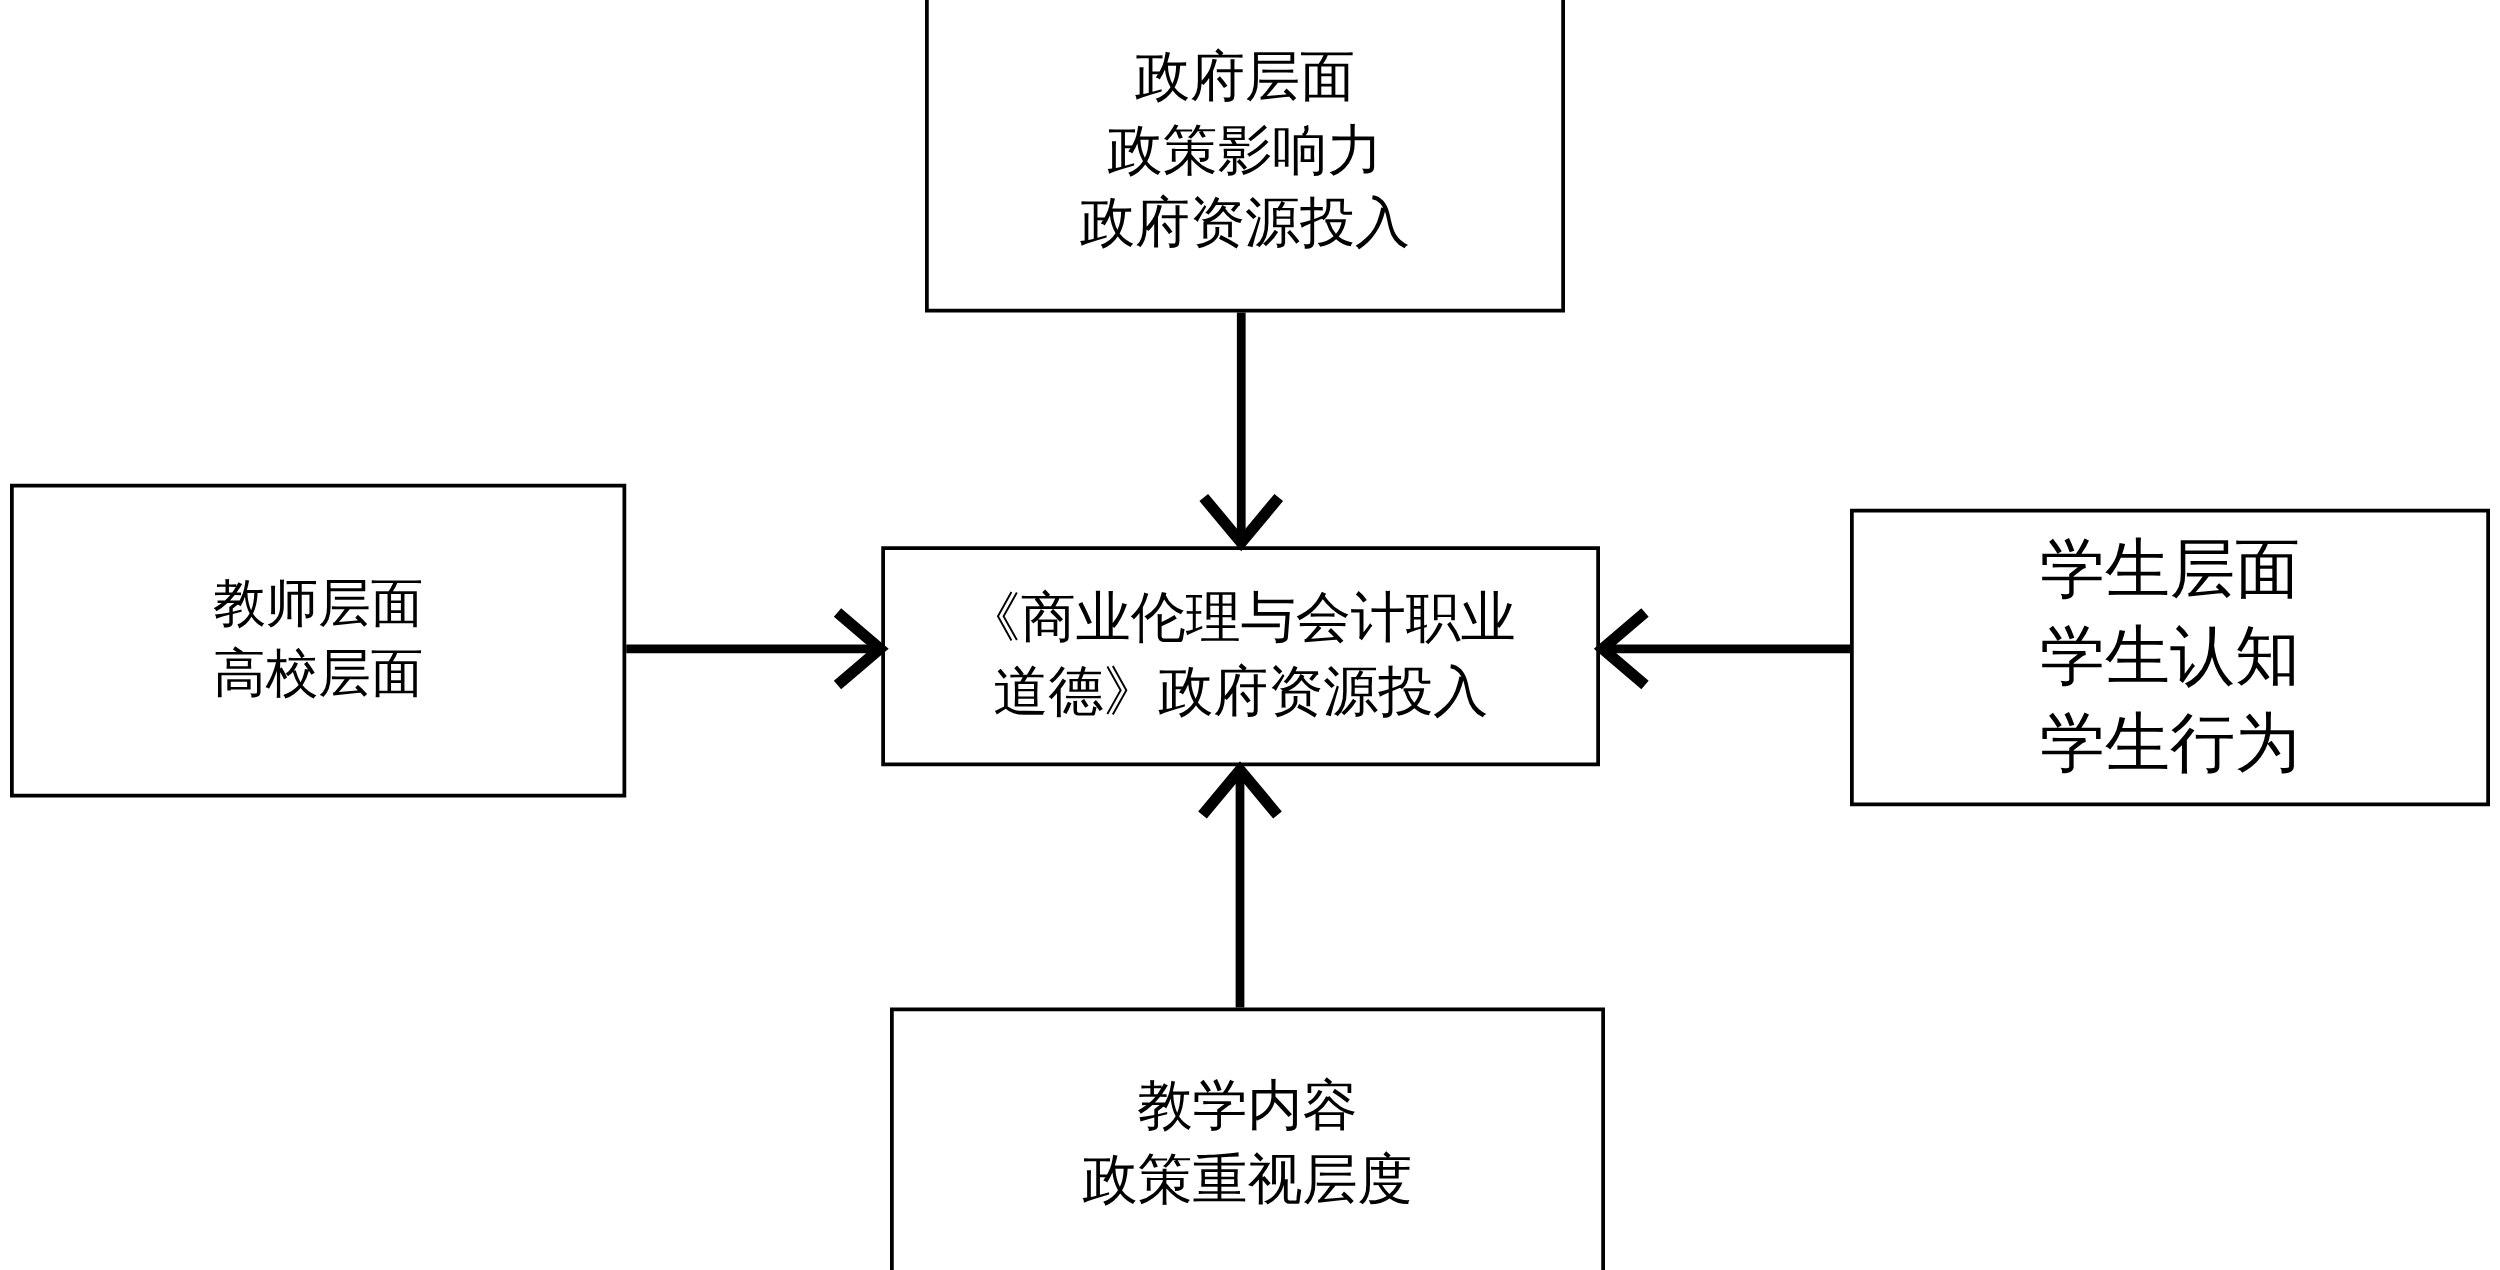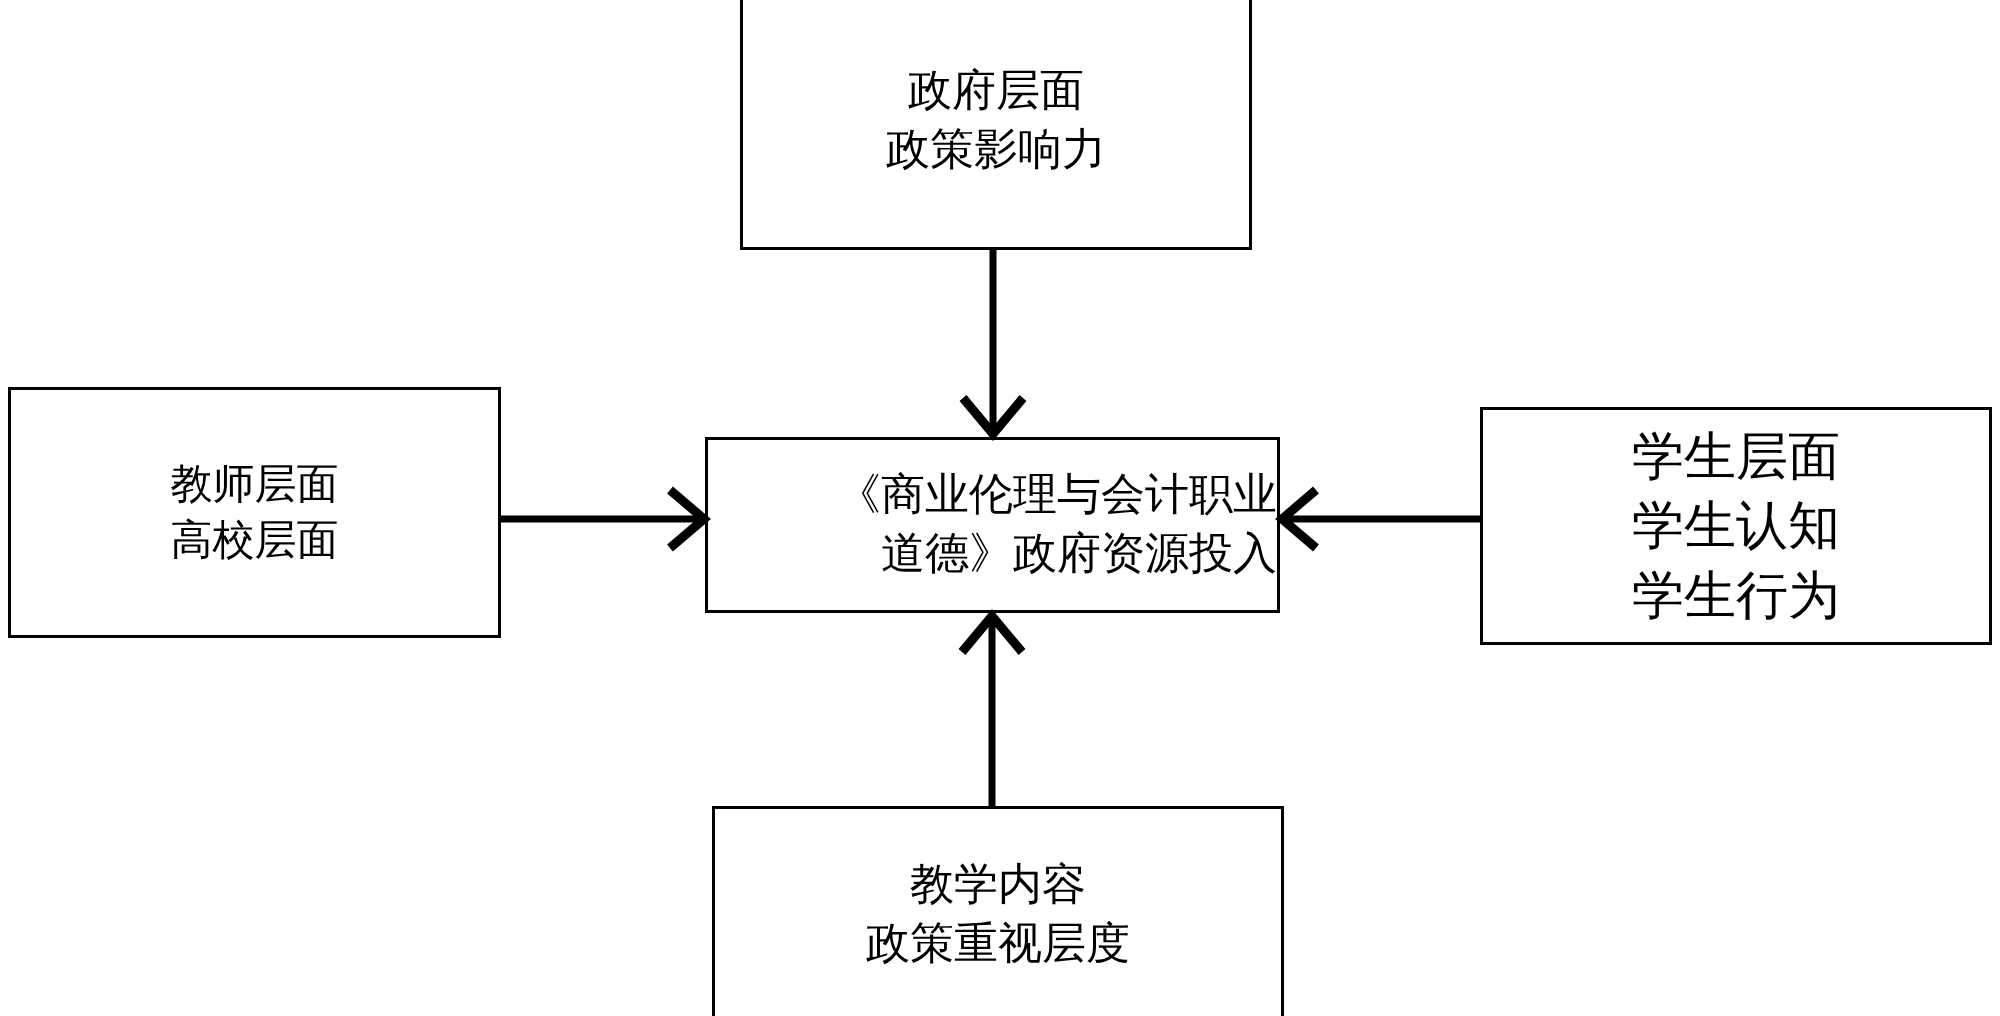--- a/index.html
+++ b/index.html
@@ -41,21 +41,20 @@
     left: 740px;  top: -8px;   width: 512px;  height: 258px;
     font-size: 44px;
   }
   #node-teacher {
     left: 8px;    top: 387px;  width: 493px;  height: 251px;
     font-size: 42px;
   }
   #node-center {
     left: 705px;  top: 437px;  width: 575px;  height: 176px;
     font-size: 44px;
-    align-items: flex-end;
   }
   #node-student {
     left: 1480px; top: 407px;  width: 512px;  height: 238px;
     font-size: 52px;
   }
   #node-university {
     left: 712px;  top: 806px;  width: 572px;  height: 218px;
     font-size: 44px;
   }
   
@@ -75,20 +74,21 @@
   }
 </style>
 </head>
 <body>
 
 <div id="canvas">
 
   <div class="node" id="node-government">
     <span class="line">政府层面</span>
     <span class="line">政策影响力</span>
+    <span class="line">政府资源投入</span>
   </div>
 
   <div class="node" id="node-teacher">
     <span class="line">教师层面</span>
     <span class="line">高校层面</span>
   </div>
 
   <div class="node" id="node-center">
     <span class="line">《商业伦理与会计职业</span>
     <span class="line">道德》政府资源投入</span>

